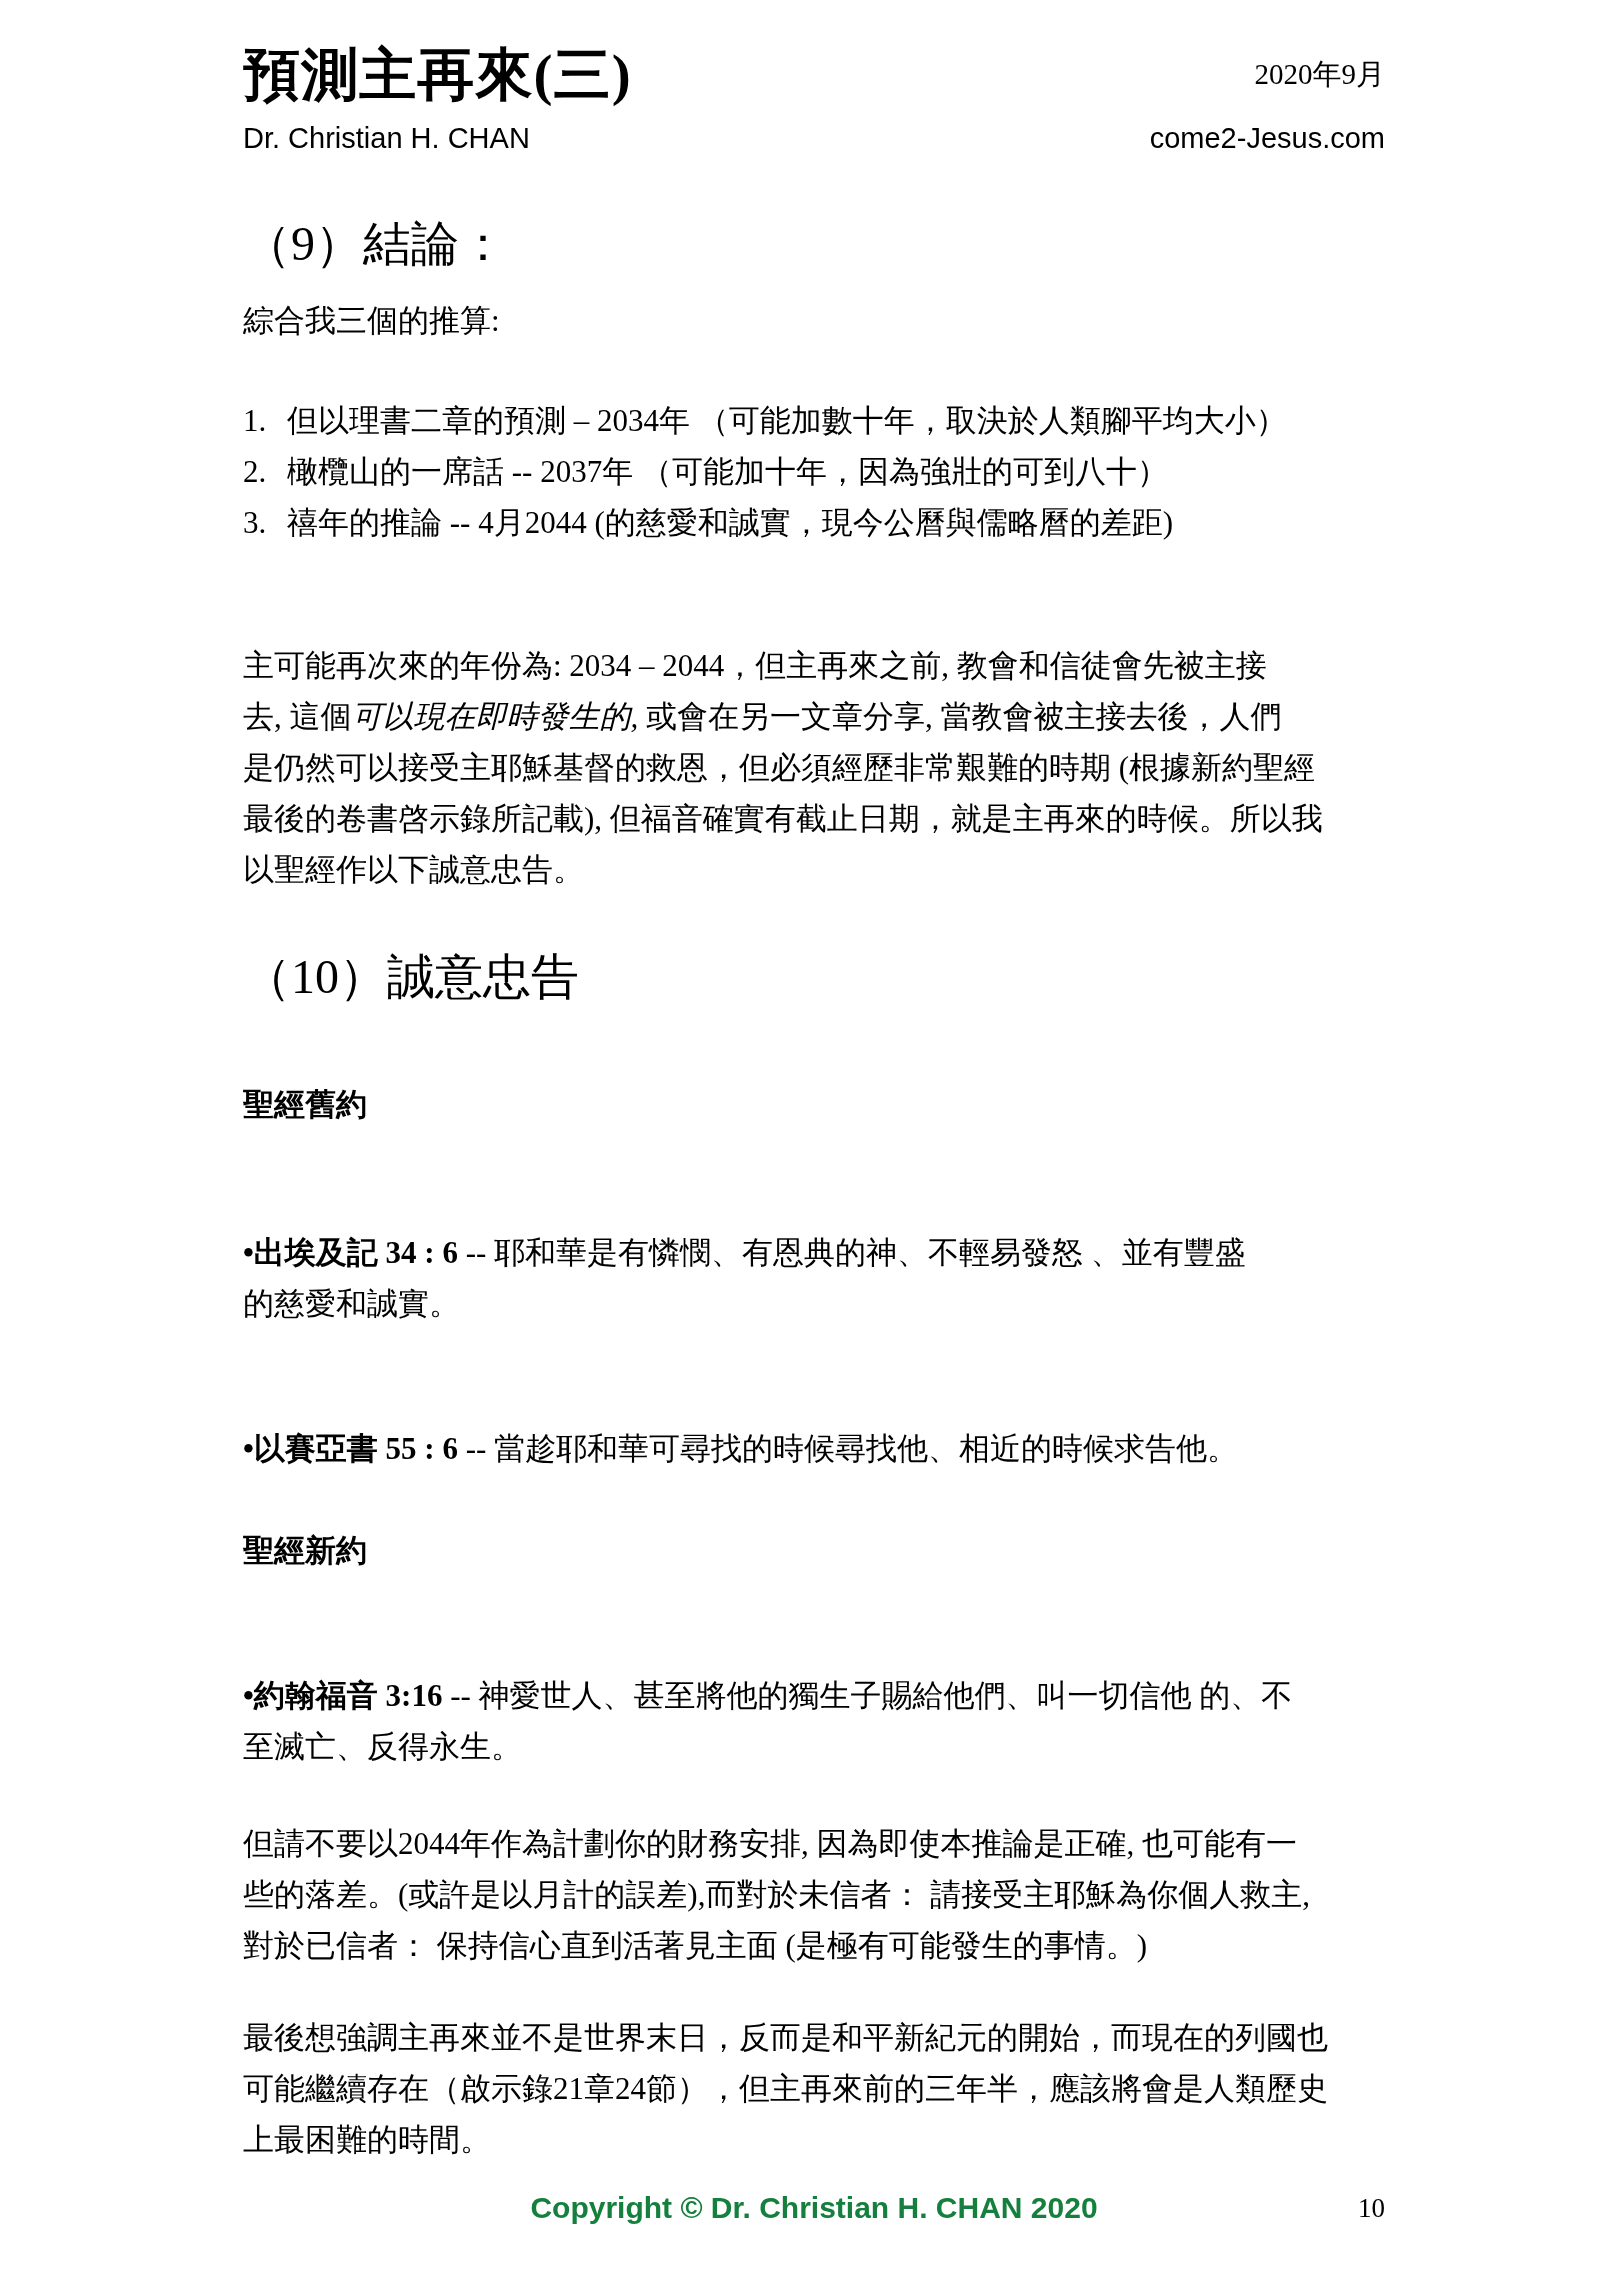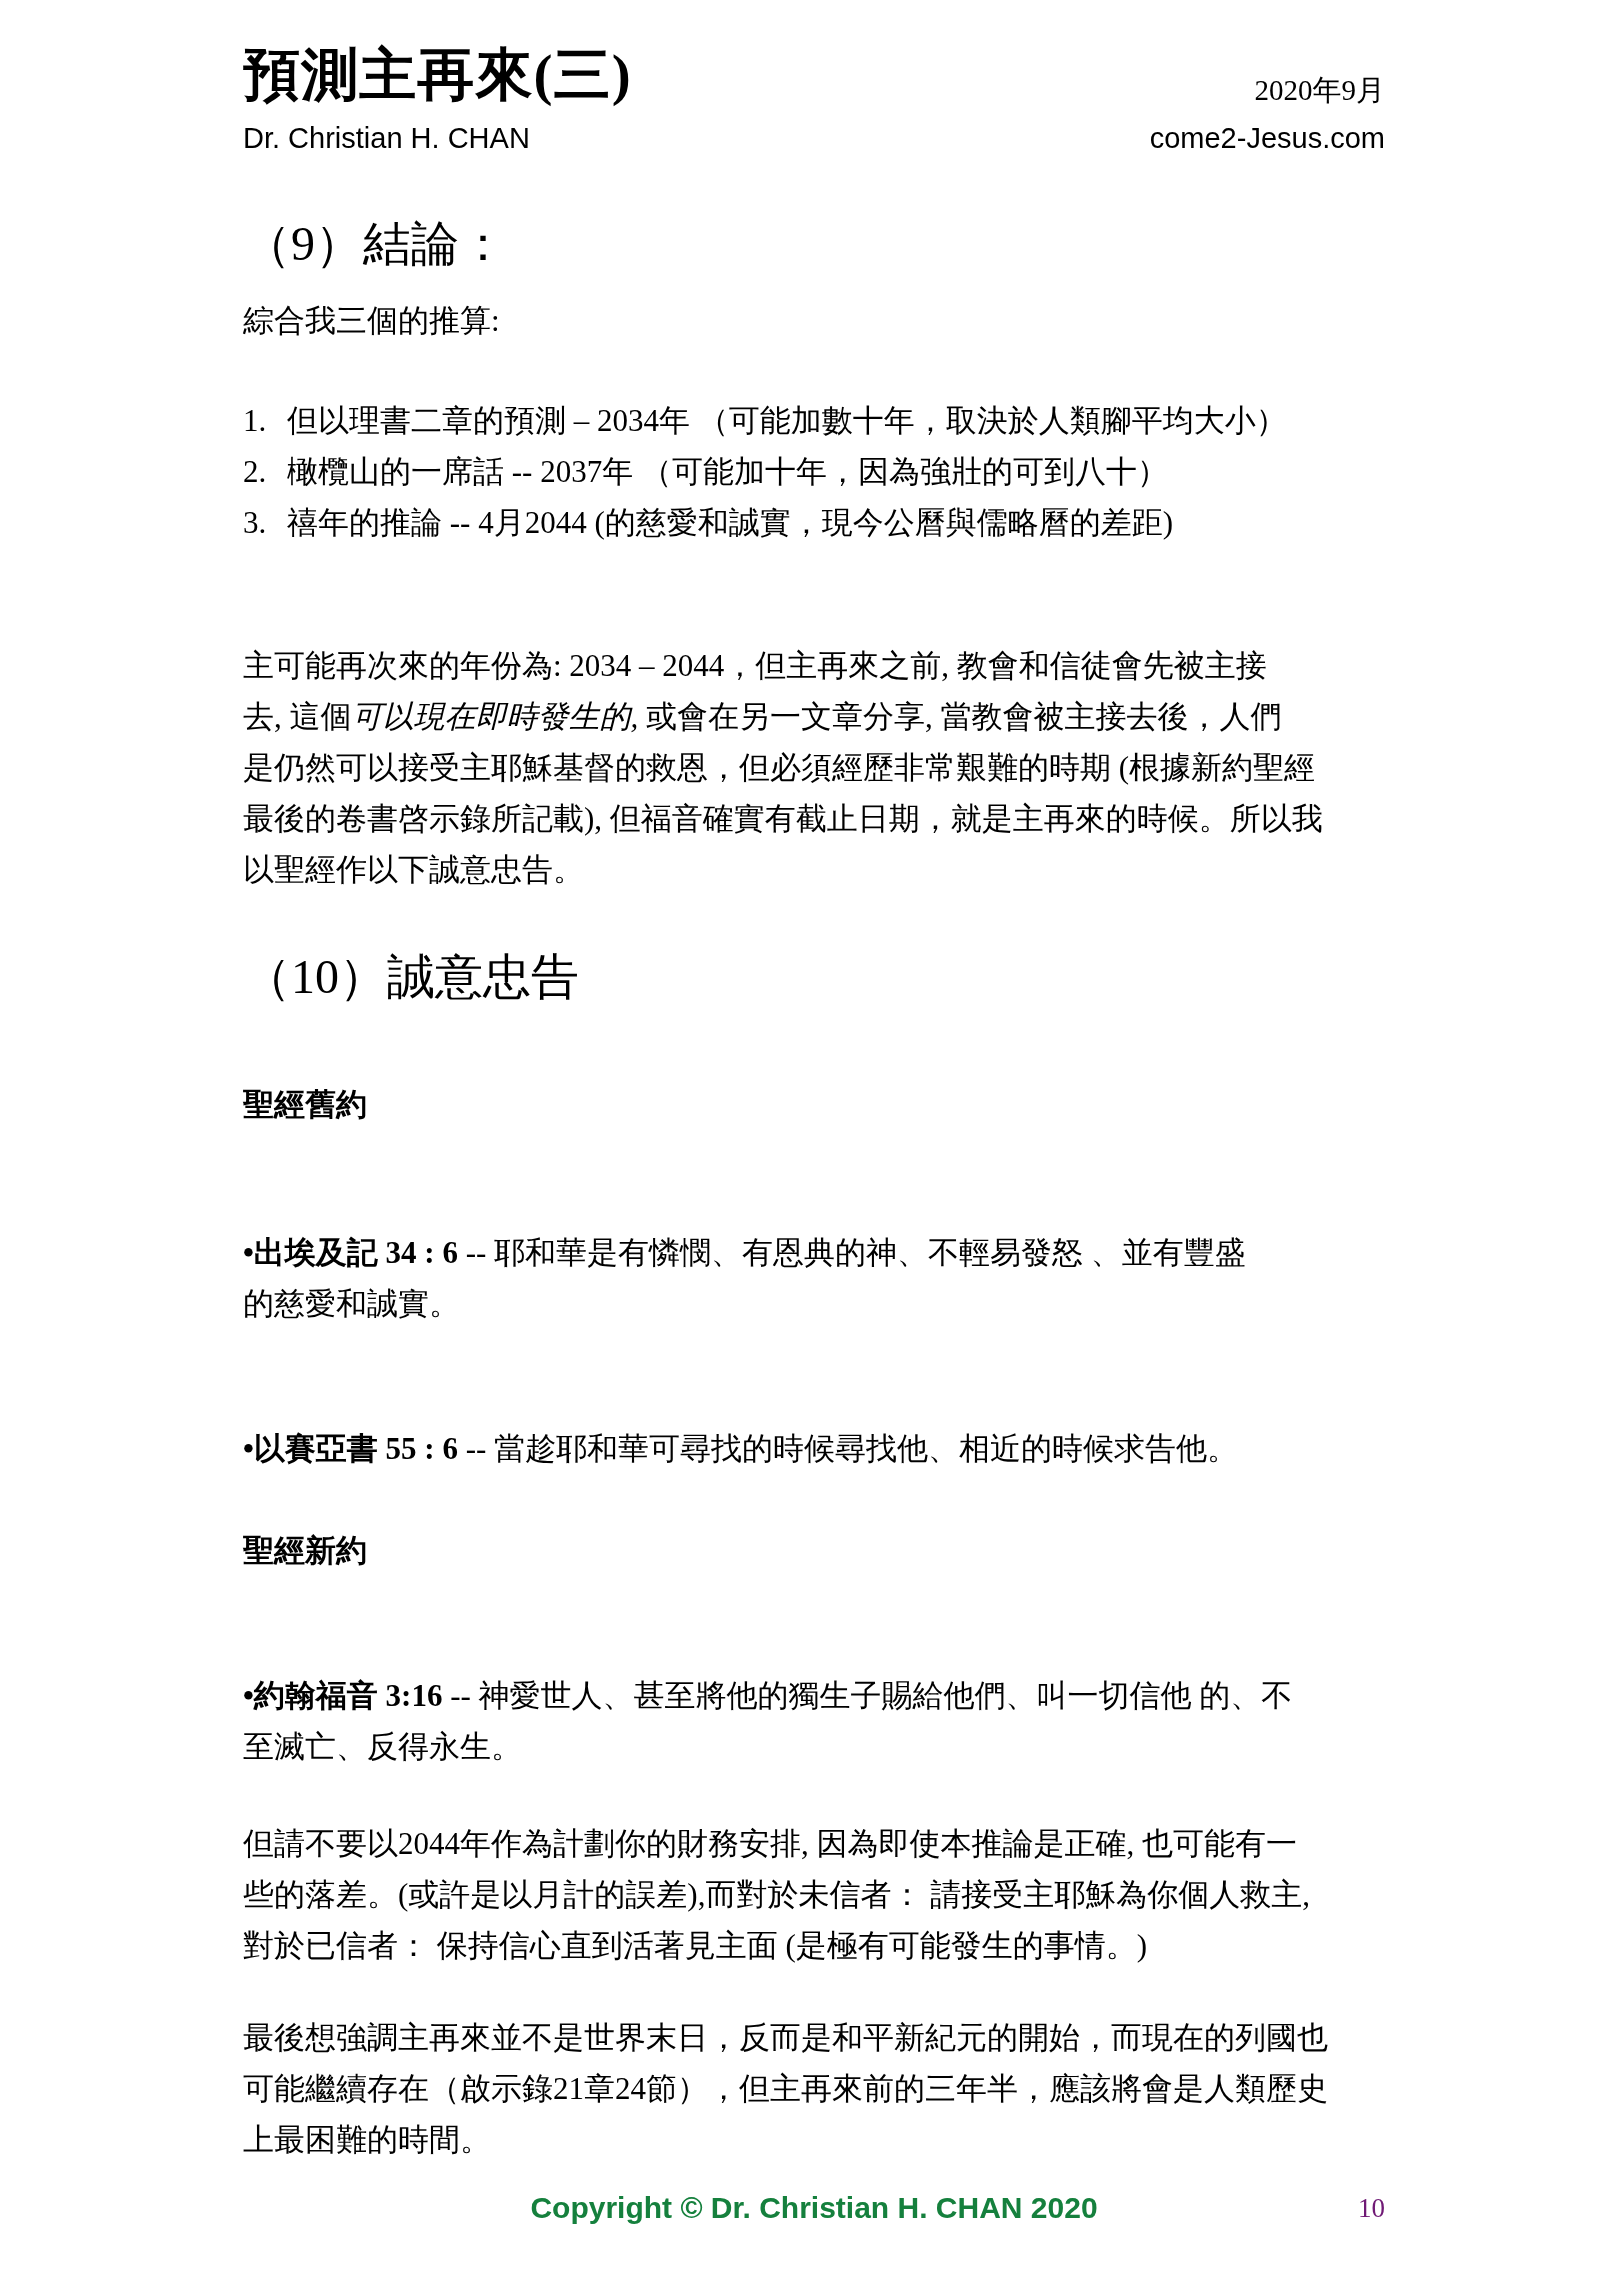--- a/index.html
+++ b/index.html
@@ -10,21 +10,21 @@
     padding:43px 238px 0 243px;
     background:#ffffff;
     color:#000000;
     font-family:"Liberation Serif","DejaVu Serif",serif;
     overflow:hidden;
   }
   .sans { font-family:"Liberation Sans","DejaVu Sans",sans-serif; }
   .b { font-weight:bold; }
   .it { font-style:italic; }
 
-  .header-row1 { display:flex; justify-content:space-between; align-items:flex-end; }
+  .header-row1 { display:flex; justify-content:space-between; align-items:center; }
   .doc-title { font-size:57px; font-weight:bold; line-height:1.12; letter-spacing:1.1px; }
   .doc-date  { font-size:29px; line-height:1.1; }
   .header-row2 { display:flex; justify-content:space-between; align-items:baseline; margin-top:14px; }
   .doc-author  { font-size:29px; line-height:1.2; }
   .doc-site    { font-size:29px; line-height:1.2; }
 
   .h-section { font-size:48px; font-weight:normal; line-height:54px; }
   #h9  { margin-top:61px; }
   #h10 { margin-top:55px; }
 
@@ -57,21 +57,21 @@
     height:43px;
   }
   .copyright {
     text-align:center;
     font-size:30px; font-weight:bold;
     color:#15803d;
     line-height:32px;
   }
   .page-num {
     position:absolute; right:0; top:0;
-    font-size:27px; line-height:32px; color:#701a75;
+    font-size:27px; line-height:32px; color:#000000;
   }
 </style>
 </head>
 <body>
 
 <div class="page">
 
   <div class="header-row1">
     <div class="doc-title">預測主再來(三)</div>
     <div class="doc-date">2020年9月</div>

